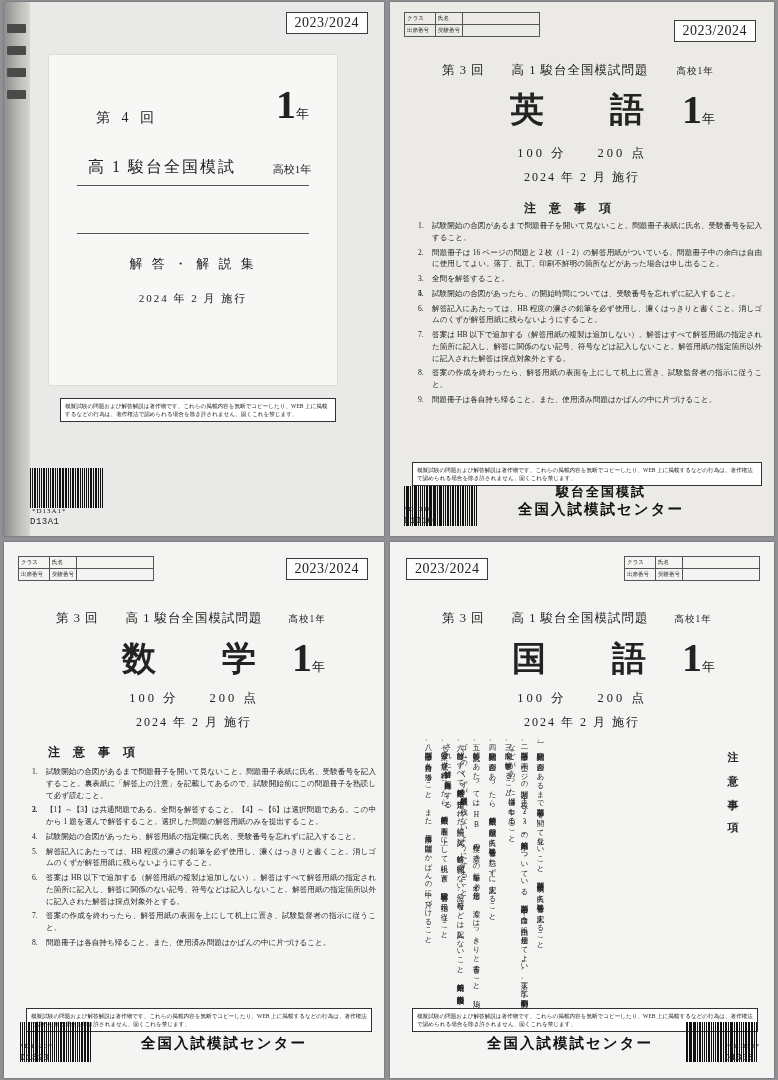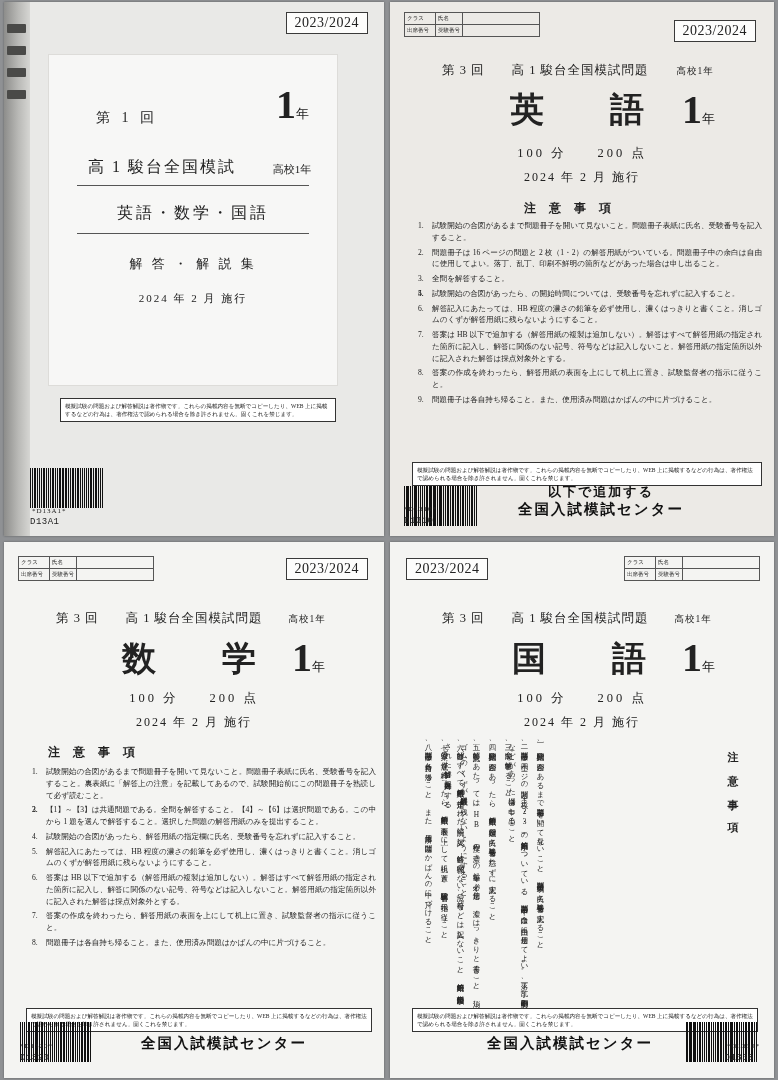--- a/index.html
+++ b/index.html
@@ -119,31 +119,30 @@
     <div class="notch" style="top:44px"></div>
     <div class="notch" style="top:66px"></div>
     <div class="notch" style="top:88px"></div>
   </div>
 
   <div class="ghost" style="left:210px;top:60px;">年</div>
 
   <div class="yearbox" style="right:16px;top:10px;">2023/2024</div>
 
   <div class="cover-card">
-    <div class="ctr" style="left:28px;top:54px;width:100px;font-size:14px;letter-spacing:4px;">第 1 回</div>
+    <div class="ctr" style="left:28px;top:54px;width:100px;font-size:14px;letter-spacing:4px;">第 4 回</div>
     <div class="gradeno" style="right:28px;top:30px;">
       <span>1</span><small>年</small>
     </div>
 
     <div class="ctr" style="left:18px;top:102px;width:190px;font-size:16px;letter-spacing:2px;">高 1 駿台全国模試</div>
     <div class="ctr" style="left:208px;top:107px;width:70px;font-size:11px;">高校1年</div>
 
     <div class="line" style="left:28px;top:130px;width:232px;"></div>
 
-    <div class="ctr" style="left:28px;top:148px;width:232px;font-size:16px;letter-spacing:3px;">英語・数学・国語</div>
 
     <div class="line" style="left:28px;top:178px;width:232px;"></div>
 
     <div class="ctr" style="left:28px;top:200px;width:232px;font-size:13px;letter-spacing:3px;">解 答 ・ 解 説 集</div>
 
     <div class="ctr" style="left:28px;top:236px;width:232px;font-size:11px;letter-spacing:2px;">2024 年 2 月 施行</div>
   </div>
 
   <div class="copyright" style="left:56px;top:396px;width:266px;">模擬試験の問題および解答解説は著作物です。これらの掲載内容を無断でコピーしたり、WEB 上に掲載するなどの行為は、著作権法で認められる場合を除き許されません。固くこれを禁じます。</div>
 
@@ -233,21 +232,21 @@
       <li><span class="n">5.</span><span>試験開始の合図があったら、の開始時間については、受験番号を忘れずに記入すること。</span></li>
       <li><span class="n">6.</span><span>解答記入にあたっては、HB 程度の濃さの鉛筆を必ず使用し、濃くはっきりと書くこと。消しゴムのくずが解答用紙に残らないようにすること。</span></li>
       <li><span class="n">7.</span><span>答案は HB 以下で追加する（解答用紙の複製は追加しない）。解答はすべて解答用紙の指定された箇所に記入し、解答に関係のない記号、符号などは記入しないこと。解答用紙の指定箇所以外に記入された解答は採点対象外とする。</span></li>
       <li><span class="n">8.</span><span>答案の作成を終わったら、解答用紙の表面を上にして机上に置き、試験監督者の指示に従うこと。</span></li>
       <li><span class="n">9.</span><span>問題冊子は各自持ち帰ること。また、使用済み問題はかばんの中に片づけること。</span></li>
     </ol>
 
   <div class="copyright" style="left:22px;top:460px;width:340px;">模擬試験の問題および解答解説は著作物です。これらの掲載内容を無断でコピーしたり、WEB 上に掲載するなどの行為は、著作権法で認められる場合を除き許されません。固くこれを禁じます。</div>
 
   <div class="publisher" style="left:96px;top:482px;width:230px;">
-    <div class="l1">以下で追加する</div>
+    <div class="l1">駿台全国模試</div>
     <div class="l2">全国入試模試センター</div>
   </div>
 
   <div class="barcode" id="bc2" style="left:14px;top:484px;width:74px;">
       <i style="width: 1px;"></i>
       <i style="width: 1px;"></i>
       <i style="width: 3px;"></i>
       <i style="width: 2px;"></i>
       <i style="width: 2px;"></i>
       <i style="width: 1px;"></i>

